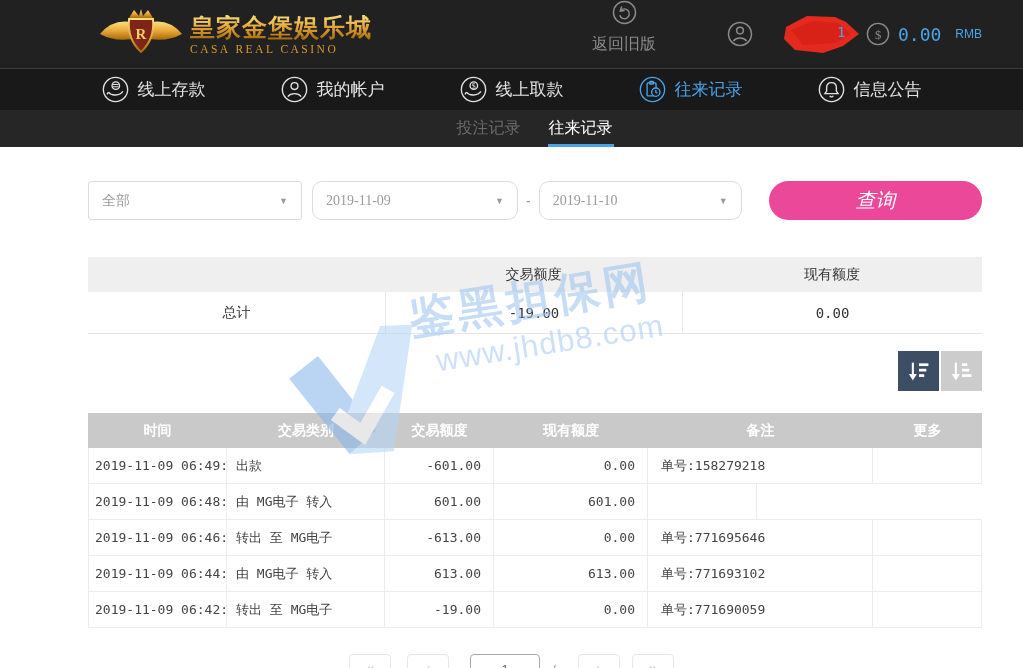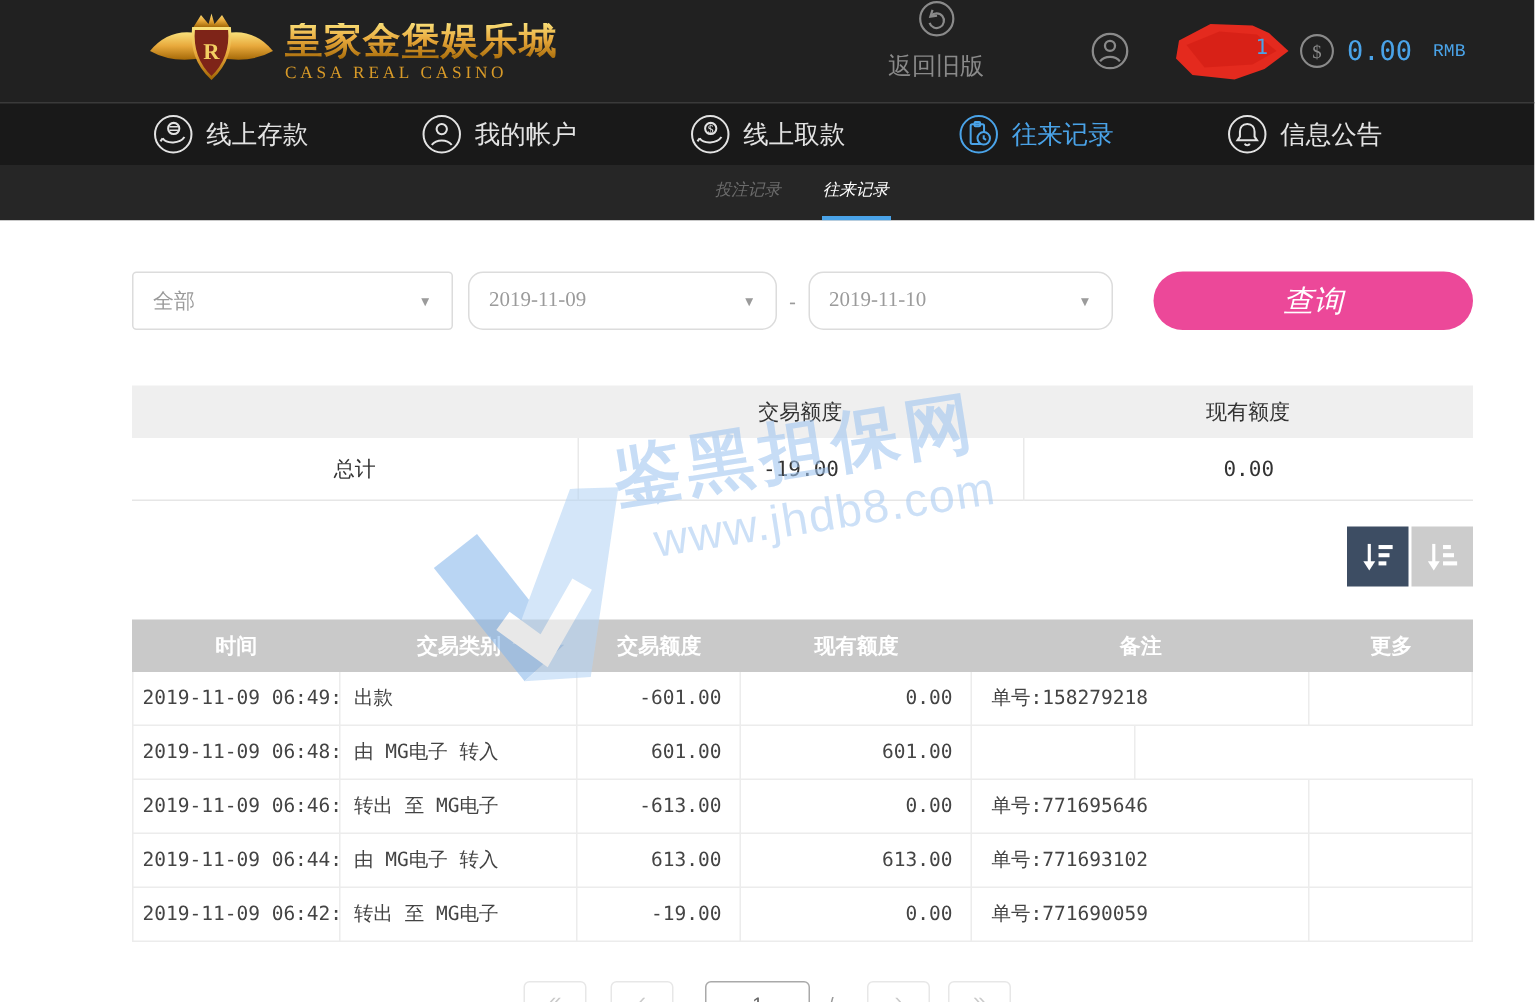--- a/index.html
+++ b/index.html
@@ -18,36 +18,36 @@
   .hdr-item { position:absolute; top:0; height:68px; display:flex; align-items:center; }
   .hdr-back { left:592px; gap:9px; color:#8a8a8a; font-size:16px; cursor:pointer;flex-direction:column; }
   .hdr-user { left:727px; }
   .hdr-icon svg { display:block; stroke:#8a8a8a; fill:none; stroke-width:1.4; }
   .redact-wrap { position:relative; width:105px; height:68px; margin-left:4px; }
   .redact-wrap svg { position:absolute; left:26px; top:14px; z-index:2; }
   .user-num { position:absolute; left:80px; top:24px; z-index:3; color:#4aa3e8; font-size:14px;
     font-family:"DejaVu Sans Mono", monospace; }
   .hdr-balance { left:866px; gap:8px; }
   .balance-val { color:#4aa3e8; font-size:18px; font-family:"DejaVu Sans Mono", monospace; }
-  .balance-cur { color:#4aa3e8; font-size:12px; font-family:Liberation Mono, monospace; margin-left:6px; }
+  .balance-cur { color:#4aa3e8; font-size:12px; font-family:Liberation Sans, sans-serif; margin-left:6px; }
 
   
   .nav-bar { height:42px; background:#191919; border-top:1px solid #3a3a3a;
     display:flex; align-items:center; justify-content:space-around; padding:0 64px; }
   .nav-item { display:flex; align-items:center; gap:9px; color:#e3e3e3; font-size:17px; cursor:pointer; }
   .nav-item svg { display:block; stroke:#e3e3e3; fill:none; stroke-width:1.3; }
   .nav-item.active { color:#4aa3e8; }
   .nav-item.active svg { stroke:#4aa3e8; }
 
   
   .subtab-bar { height:37px; background:#262626; display:flex; justify-content:center;
     gap:26px; transform:translateX(0); }
   .subtab-group { display:flex; gap:26px; transform:translateX(23px); }
-  .subtab { height:37px; line-height:35px; font-size:11px; color:#6b6b6b; cursor:pointer;
-    border-bottom:3px solid transparent; padding:0 1px;font-style:italic; }
+  .subtab { height:37px; line-height:35px; font-size:16px; color:#6b6b6b; cursor:pointer;
+    border-bottom:3px solid transparent; padding:0 1px; }
   .subtab.active { color:#fff; border-bottom-color:#4aa3e8; }
 
   
   .content { position:relative; background:#fff; height:521px; }
 
   .filter-row { display:flex; align-items:center; padding:34px 41px 0 88px; }
   .select { height:39px; border:1px solid #dcdcdc; border-radius:3px; display:flex;
     align-items:center; justify-content:space-between; padding:0 13px; color:#9b9b9b;
     font-size:14px; cursor:pointer; background:#fff; }
   .sel-type { width:214px; margin-right:10px; }

